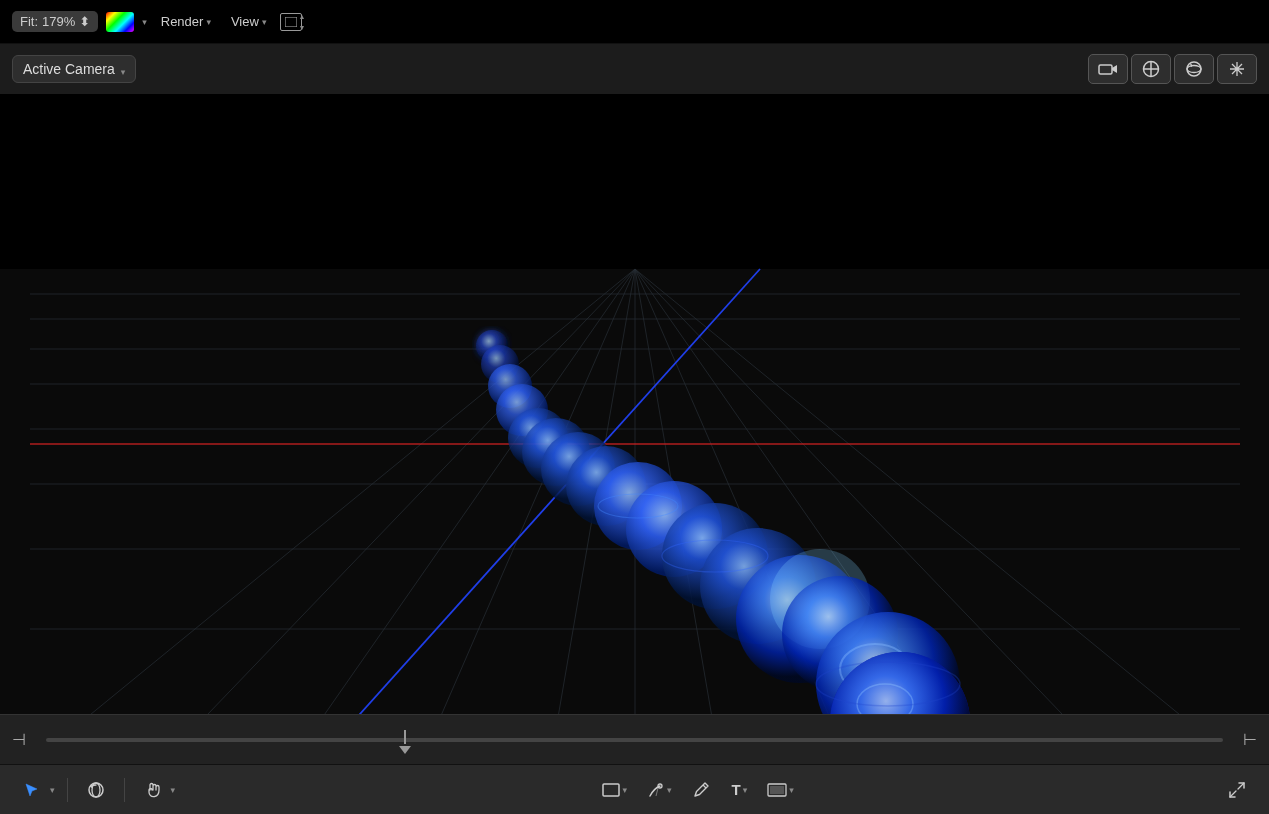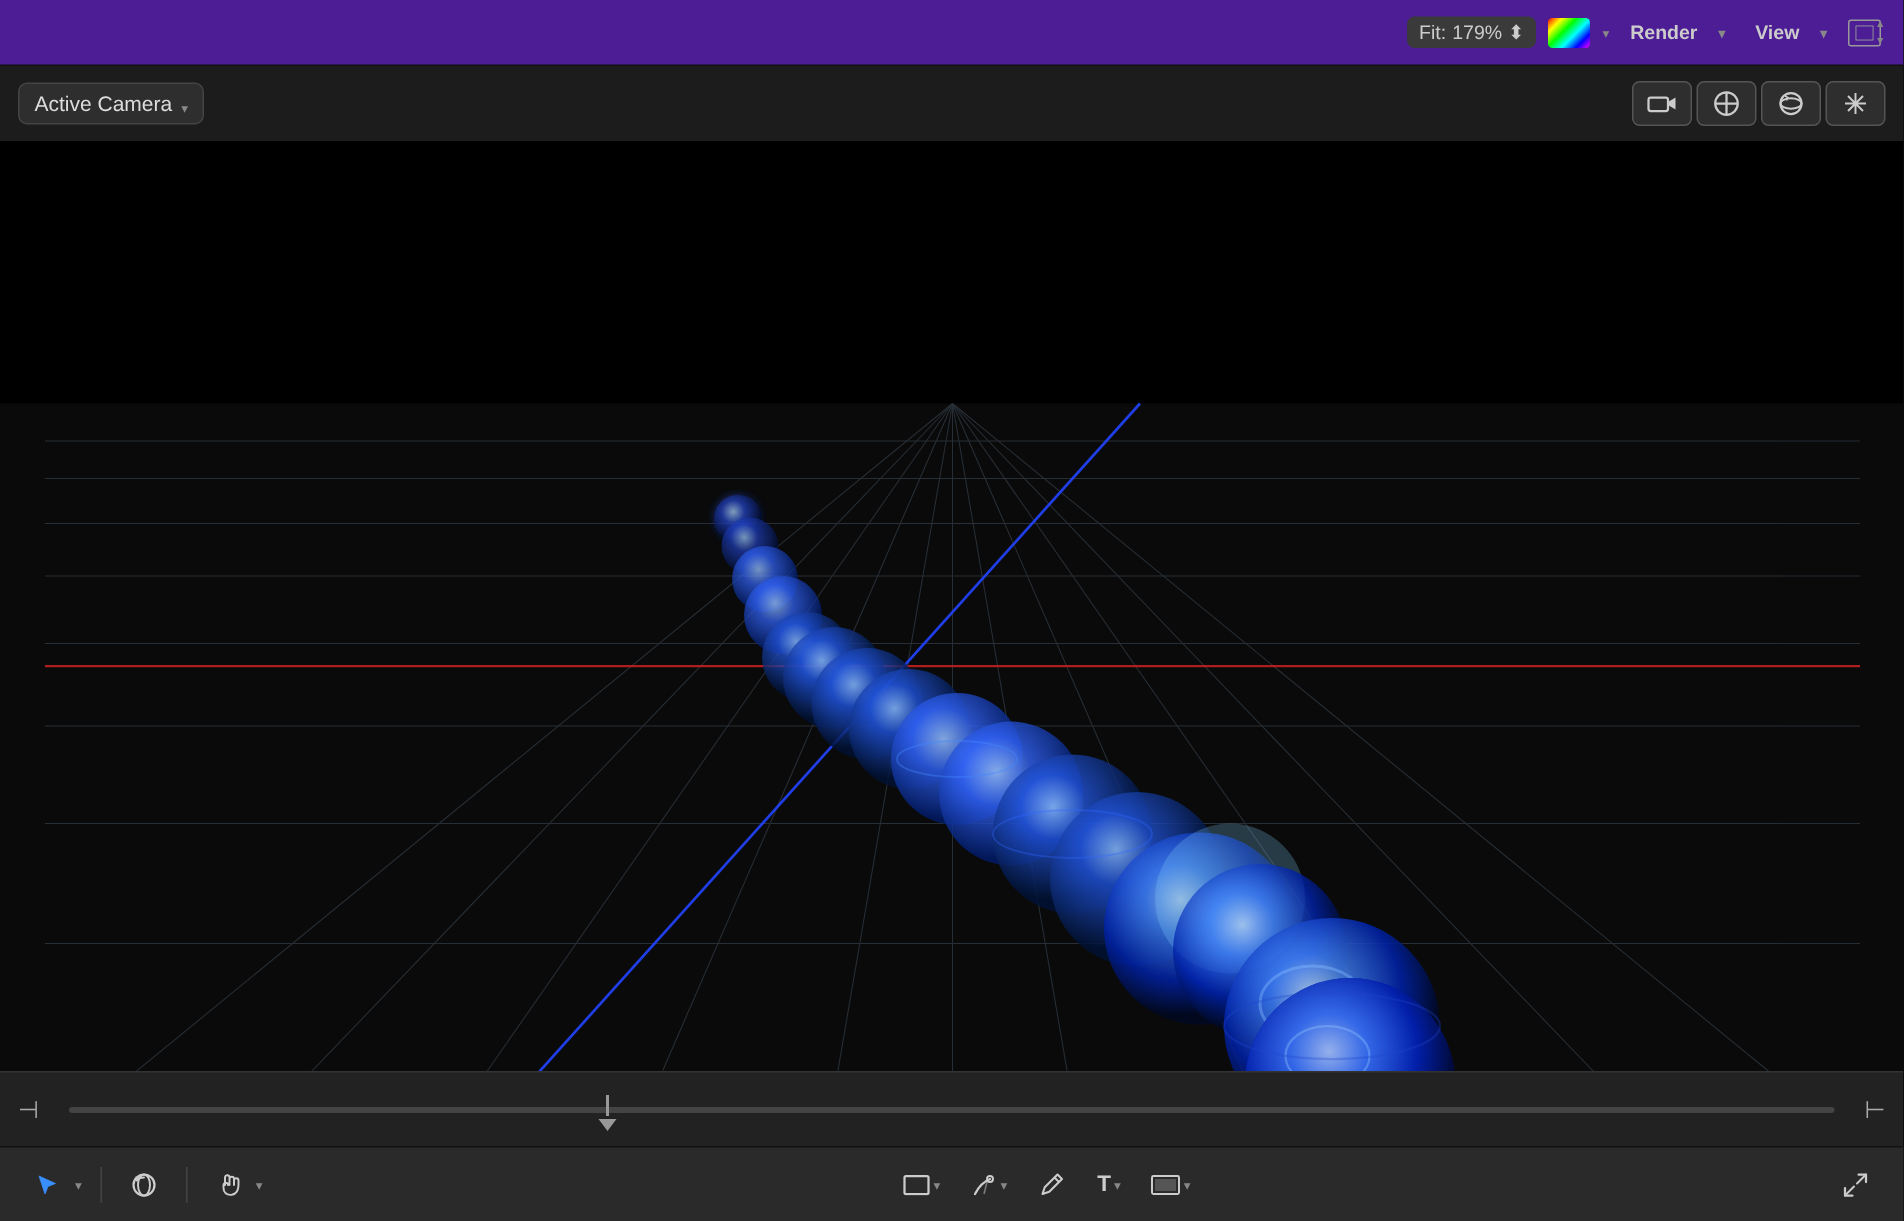--- a/index.html
+++ b/index.html
@@ -9,24 +9,23 @@
       background: #1a1a1a;
       font-family: -apple-system, BlinkMacSystemFont, 'Helvetica Neue', Arial, sans-serif;
       color: #ccc;
       overflow: hidden;
     }
 
     
     #top-toolbar {
       width: 100%;
       height: 44px;
-      background: #4c1d95;
-      display: flex;
-      align-items: center;
-      justify-content: flex-end;
+      background: #000000;
+      display: flex;
+      align-items: center;
       padding: 0 12px;
       gap: 8px;
       border-bottom: 1px solid #111;
     }
     .fit-control {
       display: flex;
       align-items: center;
       gap: 4px;
       background: #3a3a3a;
       border-radius: 5px;
@@ -37,27 +36,26 @@
     .color-swatch {
       width: 28px;
       height: 20px;
       background: linear-gradient(135deg, #f00 0%, #ff0 20%, #0f0 40%, #0ff 60%, #00f 80%, #f0f 100%);
       border-radius: 3px;
       cursor: pointer;
     }
     .toolbar-dropdown {
       display: flex;
       align-items: center;
-      gap: 14px;
+      gap: 3px;
       font-size: 13px;
       color: #ccc;
       cursor: pointer;
       padding: 3px 6px;
       border-radius: 4px;
-      font-weight: bold;
     }
     .chevron-down {
       font-size: 9px;
       color: #888;
     }
     .layout-icon {
       width: 22px;
       height: 18px;
       border: 1.5px solid #999;
       border-radius: 2px;

